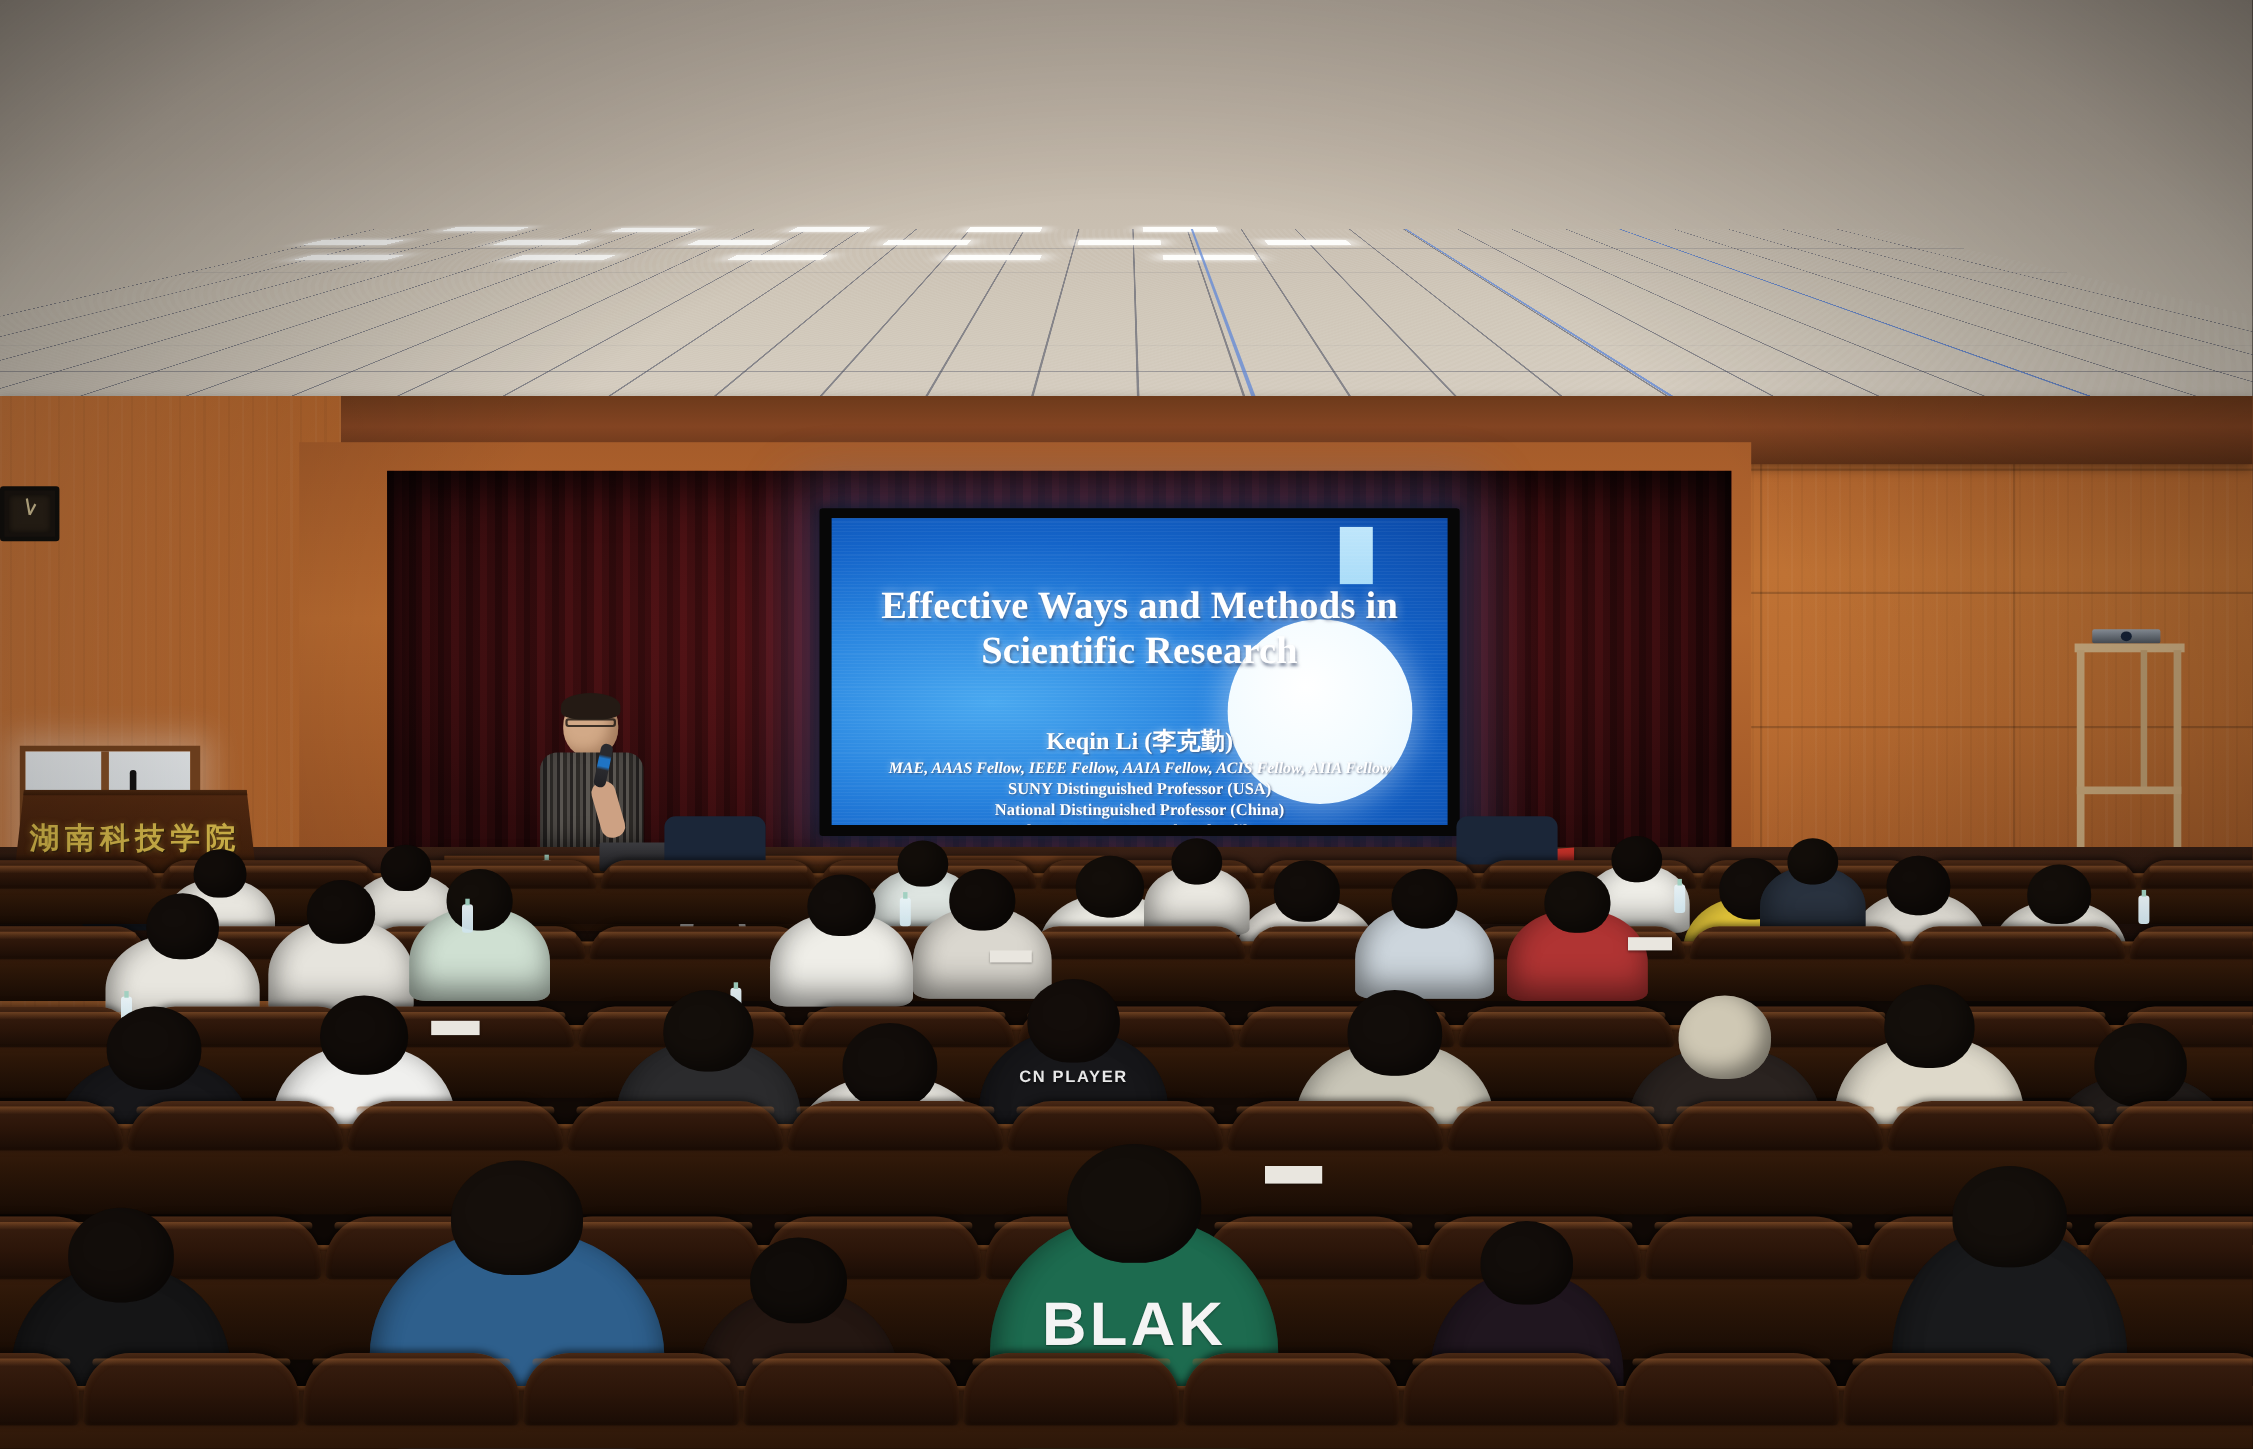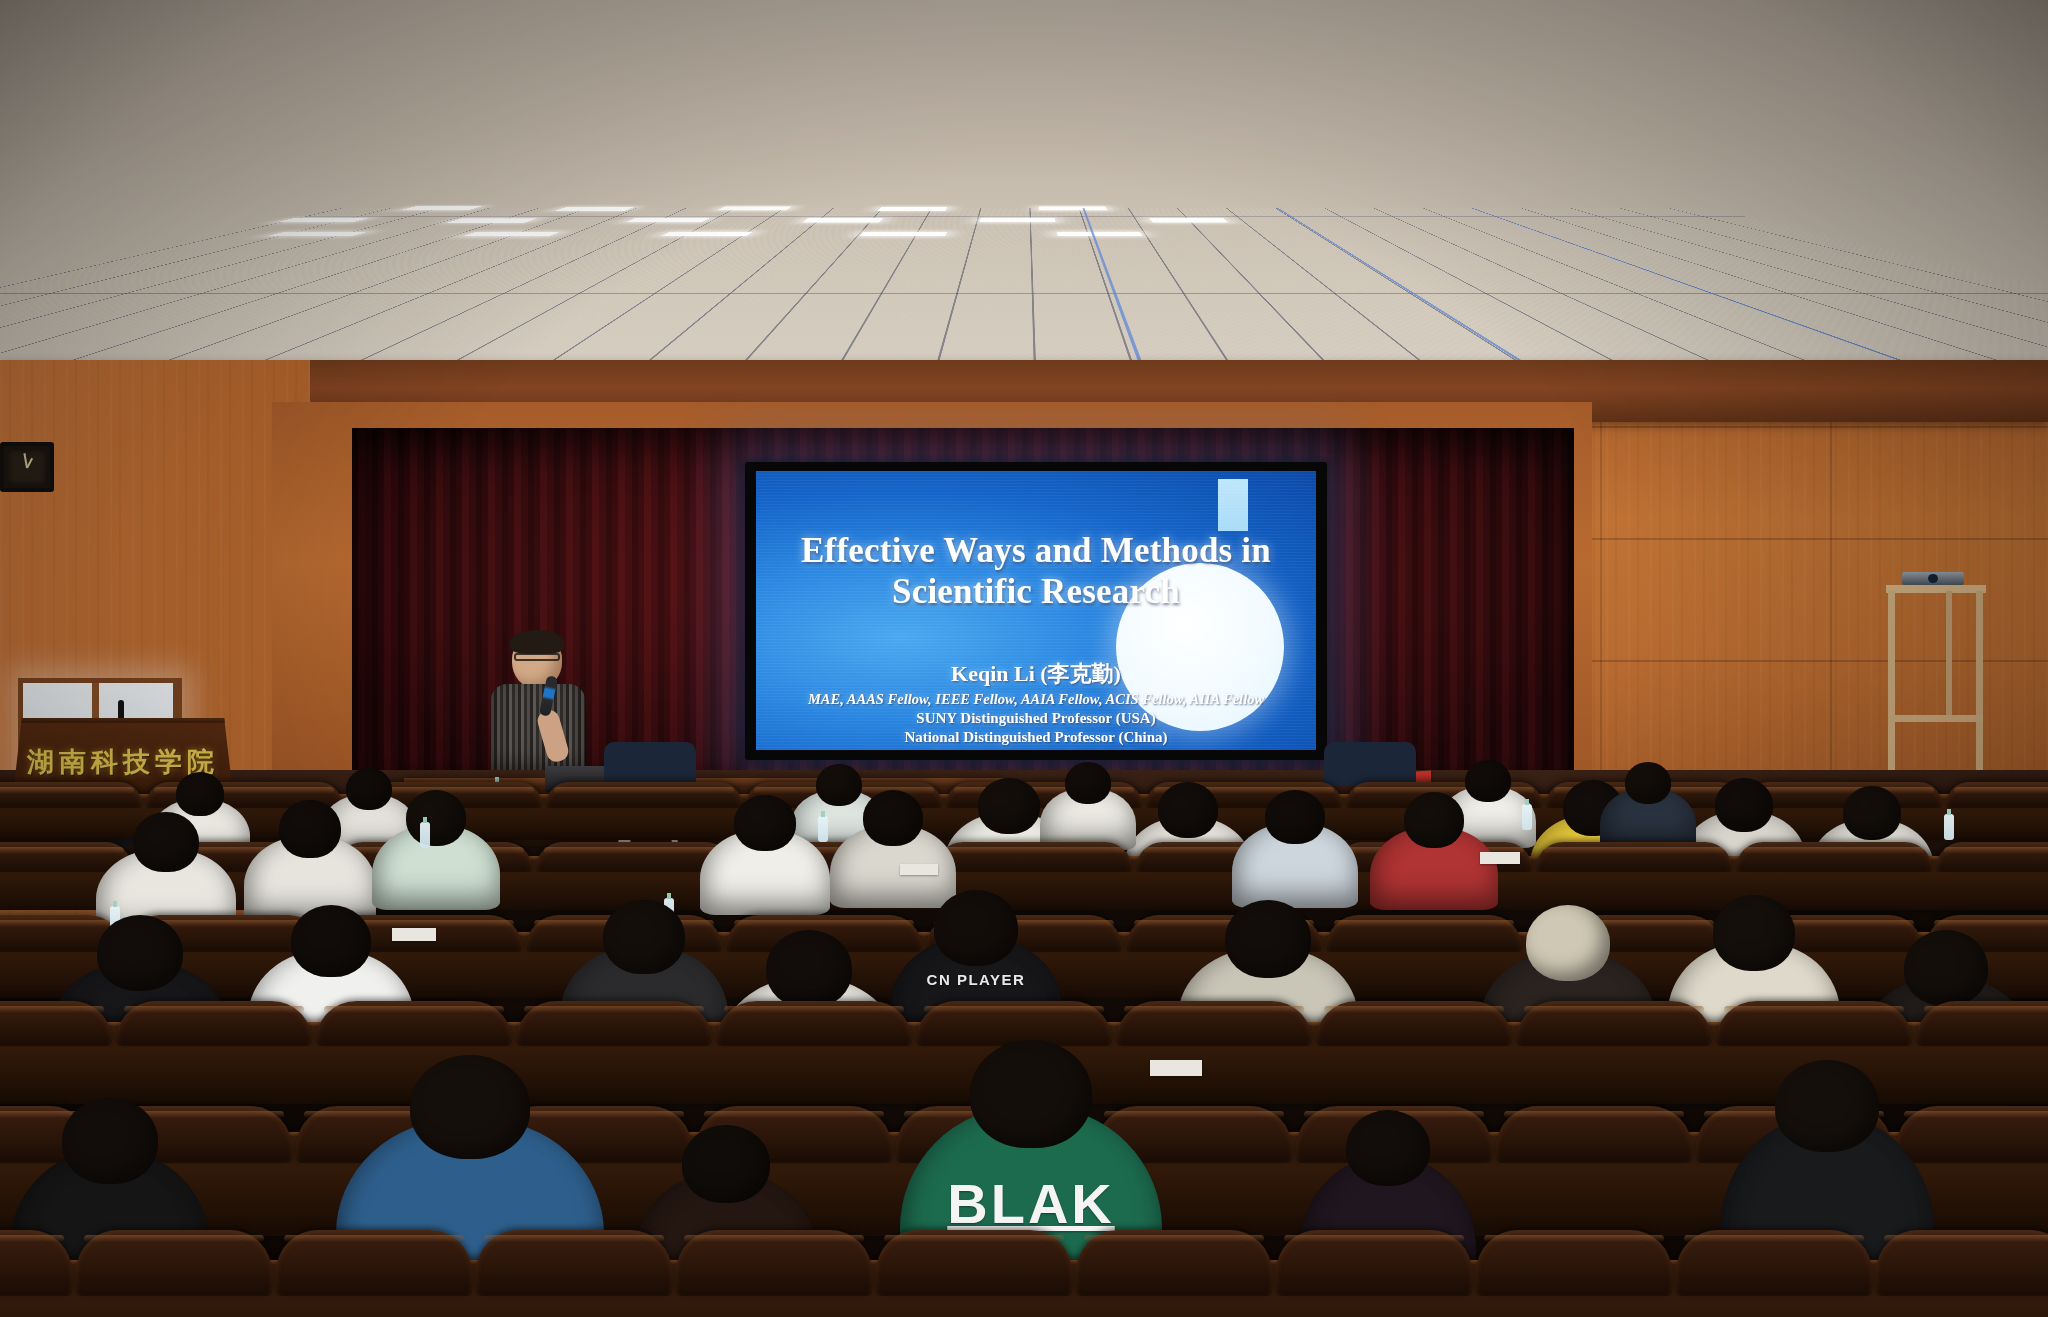--- a/index.html
+++ b/index.html
@@ -439,21 +439,21 @@
           <div class="body" style="left: 0px; top: 64.48px; width: 268px; height: 197.52px; background: rgb(46, 95, 140); box-shadow: rgba(0, 0, 0, 0.4) 0px -14px 26px inset, rgba(0, 0, 0, 0.18) 8px 0px 22px inset;"></div>
           <div class="head" style="left: 74px; top: 0px; width: 120px; height: 104px; background: rgb(21, 15, 11); box-shadow: rgba(0, 0, 0, 0.45) -8px -8px 18px inset;"></div>
         </div>
         <div class="person" style="left: 634px; top: 365px; width: 184px; height: 192px; z-index: 10;">
           <div class="body" style="left: 0px; top: 48.36px; width: 184px; height: 143.64px; background: rgb(36, 23, 18); box-shadow: rgba(0, 0, 0, 0.4) 0px -14px 26px inset, rgba(0, 0, 0, 0.18) 8px 0px 22px inset;"></div>
           <div class="head" style="left: 48px; top: 0px; width: 88px; height: 78px; background: rgb(16, 12, 9); box-shadow: rgba(0, 0, 0, 0.45) -8px -8px 18px inset;"></div>
         </div>
         <div class="person" style="left: 900px; top: 280px; width: 262px; height: 277px; z-index: 10;">
           <div class="body" style="left: 0px; top: 66.96px; width: 262px; height: 210.04px; background: rgb(29, 107, 79); box-shadow: rgba(0, 0, 0, 0.4) 0px -14px 26px inset, rgba(0, 0, 0, 0.18) 8px 0px 22px inset;"></div>
           <div class="head" style="left: 70px; top: 0px; width: 122px; height: 108px; background: rgb(19, 14, 10); box-shadow: rgba(0, 0, 0, 0.45) -8px -8px 18px inset;"></div>
-          <div class="shirt-label" style="top: 130.67px; font-size: 56px; letter-spacing: 3px; color: rgb(244, 244, 244); text-decoration: underline;">BLAK</div>
+          <div class="shirt-label" style="top: 130.67px; font-size: 56px; letter-spacing: 3px; color: rgb(244, 244, 244);">BLAK</div>
         </div>
         <div class="person" style="left: 1300px; top: 350px; width: 176px; height: 207px; z-index: 10;">
           <div class="body" style="left: 0px; top: 47.12px; width: 176px; height: 159.88px; background: rgb(32, 22, 31); box-shadow: rgba(0, 0, 0, 0.4) 0px -14px 26px inset, rgba(0, 0, 0, 0.18) 8px 0px 22px inset;"></div>
           <div class="head" style="left: 46px; top: 0px; width: 84px; height: 76px; background: rgb(18, 13, 10); box-shadow: rgba(0, 0, 0, 0.45) -8px -8px 18px inset;"></div>
         </div>
         <div class="person" style="left: 1720px; top: 300px; width: 214px; height: 257px; z-index: 10;">
           <div class="body" style="left: 0px; top: 57.04px; width: 214px; height: 199.96px; background: rgb(25, 26, 28); box-shadow: rgba(0, 0, 0, 0.4) 0px -14px 26px inset, rgba(0, 0, 0, 0.18) 8px 0px 22px inset;"></div>
           <div class="head" style="left: 55px; top: 0px; width: 104px; height: 92px; background: rgb(20, 15, 11); box-shadow: rgba(0, 0, 0, 0.45) -8px -8px 18px inset;"></div>
         </div>
         <div class="person" style="left: 50px; top: 155px; width: 180px; height: 170px; z-index: 6;">

